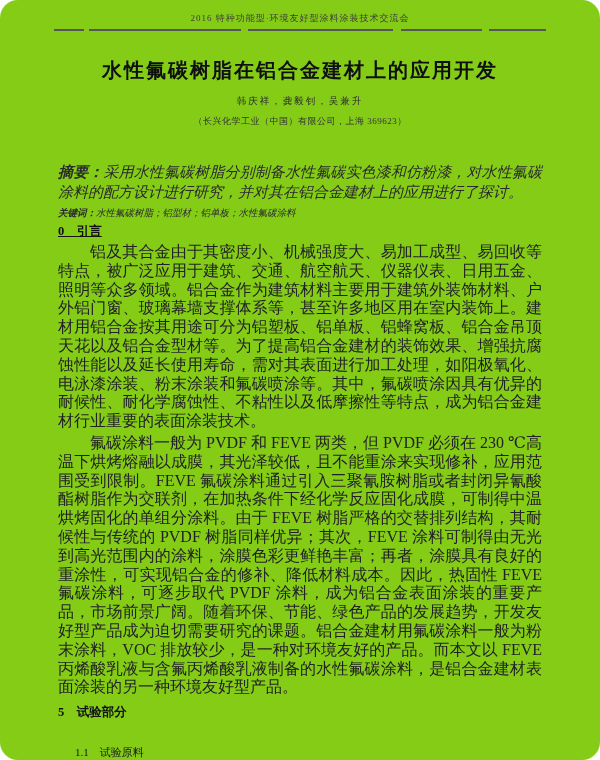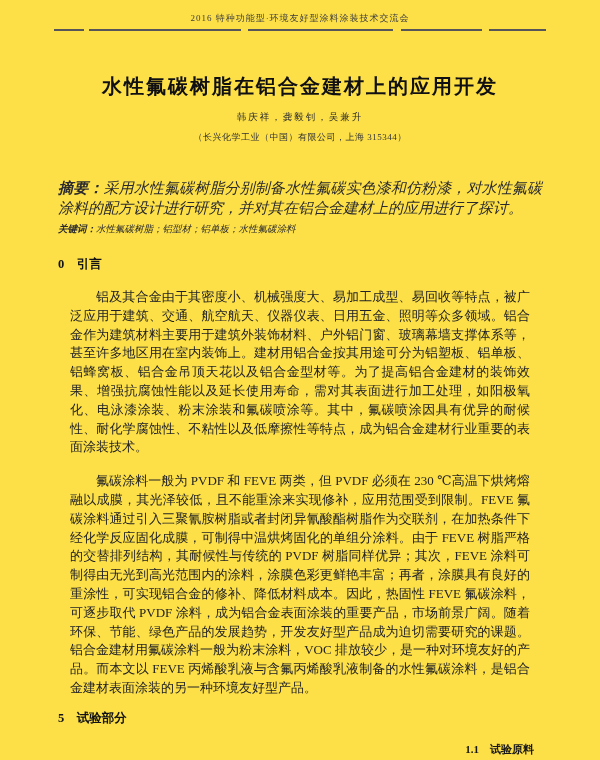--- a/index.html
+++ b/index.html
@@ -6,22 +6,23 @@
   body{
     width:600px;height:760px;
     background:#fdfdfc;
     font-family:"Liberation Serif","DejaVu Serif",serif;
     color:#26262a;
     -webkit-font-smoothing:antialiased;
   }
   .page{
     position:relative;
     width:600px;height:760px;
-    background:#fde047;
+    background:#84cc16;
     overflow:hidden;
+    border-radius:18px;
   }
   .content{padding:0 58px;}
 
   .conf-header{
     padding-top:12px;
     text-align:center;
     font-size:9px;
     letter-spacing:1px;
     color:#3c3c40;
   }
@@ -30,21 +31,21 @@
     width:492px;height:2px;
     background:linear-gradient(90deg,
       #55555a 0 6%, transparent 6% 7.2%,
       #55555a 7.2% 38%, transparent 38% 39.4%,
       #55555a 39.4% 69%, transparent 69% 70.6%,
       #55555a 70.6% 87%, transparent 87% 88.4%,
       #55555a 88.4% 100%);
   }
 
   .paper-title{
-    margin-top:42px;
+    margin-top:26px;
     text-align:center;
     font-size:20px;
     font-weight:bold;
     letter-spacing:2px;
     color:#101013;
   }
   .authors{
     margin-top:11px;
     text-align:center;
     font-size:9.5px;
@@ -75,34 +76,33 @@
     font-style:italic;
     color:#2a2a2e;
   }
 
   .h1{
     font-size:12.5px;
     font-weight:bold;
     color:#121215;
     margin:0;
   }
-  .h1.intro-h{margin-top:17px;}
+  .h1.intro-h{text-decoration:underline;}
   .h1.exp-h{margin-top:7px;}
   .h2{
     font-size:11px;
-    font-weight:bold;
+    font-weight:normal;
     color:#17171a;
-    margin:8px;
+    margin:17px;
     padding-top:7px;
-    text-align:right;
   }
   .body-p{
-    margin:12px;
+    margin:0;
     padding-top:3px;
-    font-size:13px;
+    font-size:16px;
     line-height:18.8px;
     text-align:justify;
     text-indent:2em;
     color:#222226;
   }
 </style>
 </head>
 <body>
 
 <div class="page">
@@ -110,21 +110,21 @@
   <div class="conf-header">2016 特种功能型·环境友好型涂料涂装技术交流会</div>
 
   <div class="header-rule"></div>
 
   <div class="content">
 
     <div class="paper-title">水性氟碳树脂在铝合金建材上的应用开发</div>
 
     <div class="authors">韩庆祥，龚毅钊，吴兼升</div>
 
-    <div class="affiliation">（长兴化学工业（中国）有限公司，上海 315344）</div>
+    <div class="affiliation">（长兴化学工业（中国）有限公司，上海 369623）</div>
 
     <div class="abstract">
       <span class="lbl">摘要：</span><span>采用水性氟碳树脂分别制备水性氟碳实色漆和仿粉漆，对水性氟碳涂料的配方设计进行研究，并对其在铝合金建材上的应用进行了探讨。</span>
     </div>
 
     <div class="keywords">
       <span class="lbl">关键词：</span><span>水性氟碳树脂；铝型材；铝单板；水性氟碳涂料</span>
     </div>
 
     <div class="h1 intro-h">0　引言</div>

